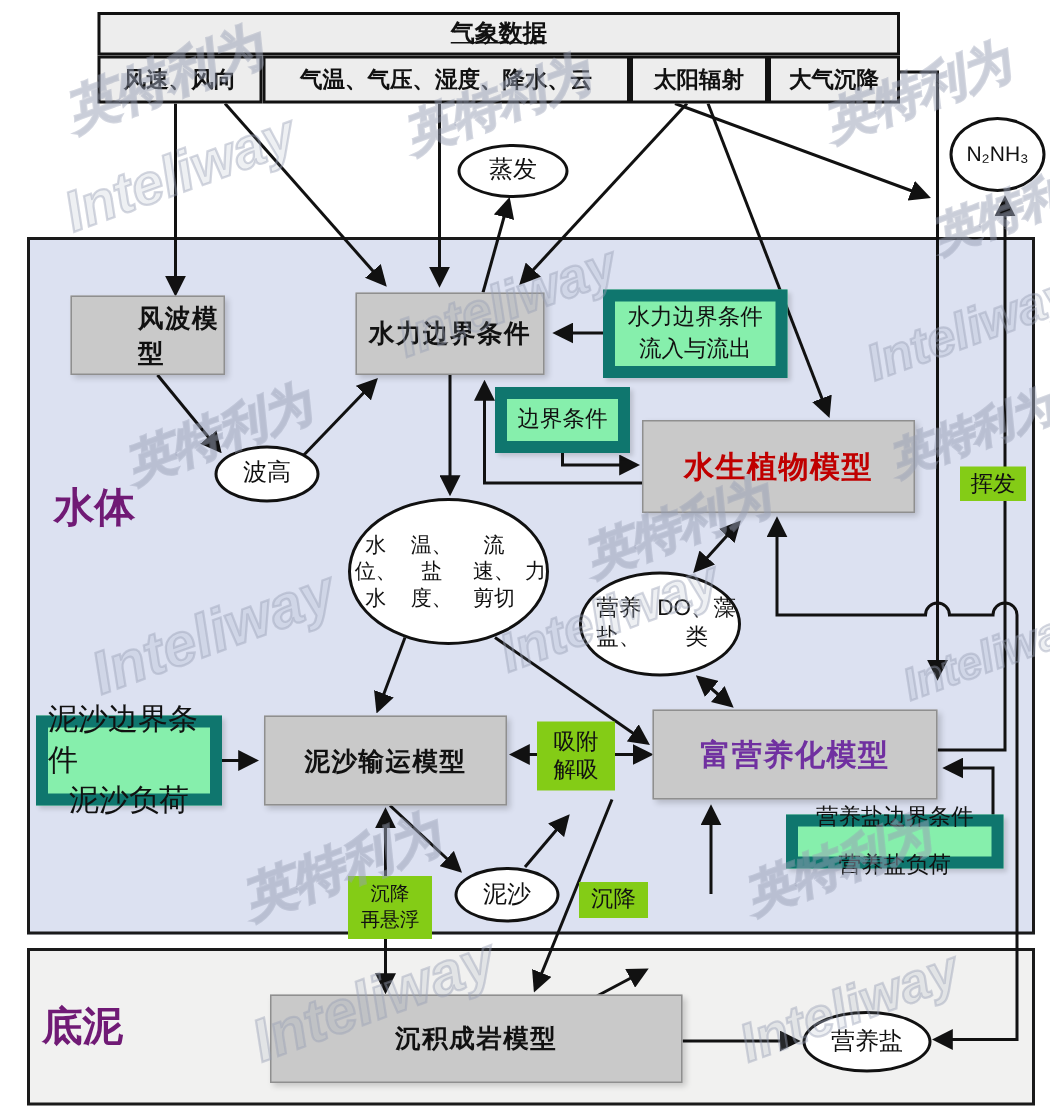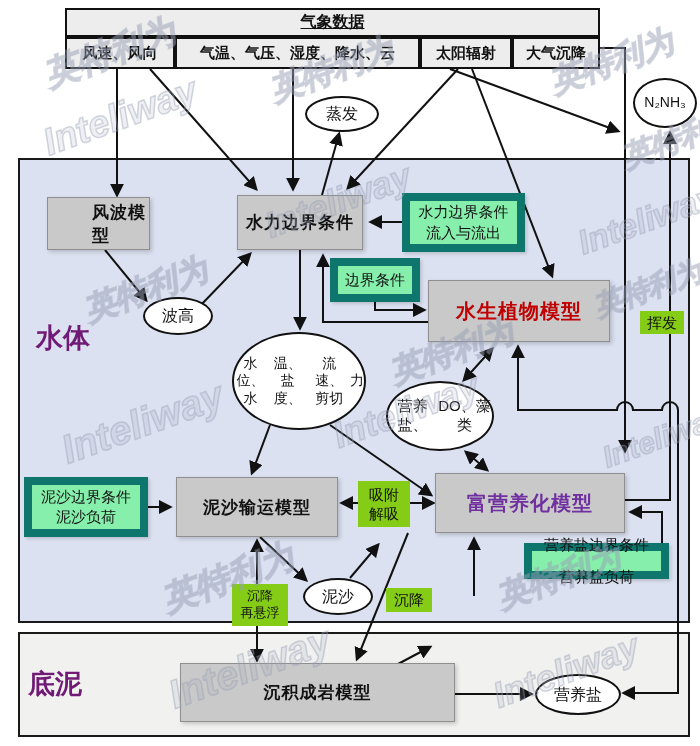--- a/index.html
+++ b/index.html
@@ -107,21 +107,21 @@
       <span>沉积成岩模型</span>
     </div>
 
   <div class="abs iobox" style="left:402px;top:193px;width:123px;height:59px;font-size:15px;">
     <span>水力边界条件</span>
     <span>流入与流出</span>
   </div>
   <div class="abs iobox" style="left:330px;top:258px;width:90px;height:44px;font-size:15px;">
     <span>边界条件</span>
   </div>
-  <div class="abs iobox" style="left:24px;top:477px;width:124px;height:60px;font-size:15px;">
+  <div class="abs iobox" style="left:24px;top:477px;width:124px;height:60px;font-size:20px;">
     <span>泥沙边界条件</span>
     <span>泥沙负荷</span>
   </div>
   <div class="abs iobox" style="left:524px;top:543px;width:145px;height:36px;font-size:15px;gap:12px;">
     <span>营养盐边界条件</span>
     <span>营养盐负荷</span>
   </div>
 
   <div class="abs ellipse" style="left:305px;top:96px;width:74px;height:36px;font-size:16px;">
       <span>蒸发</span>

